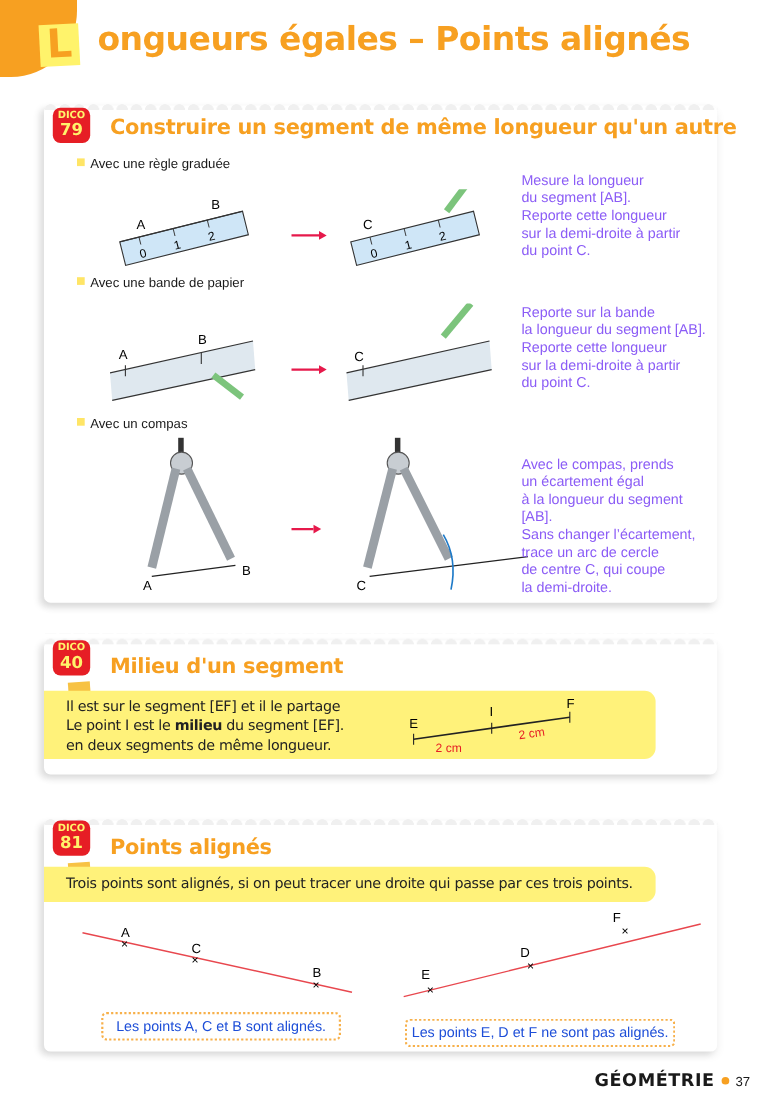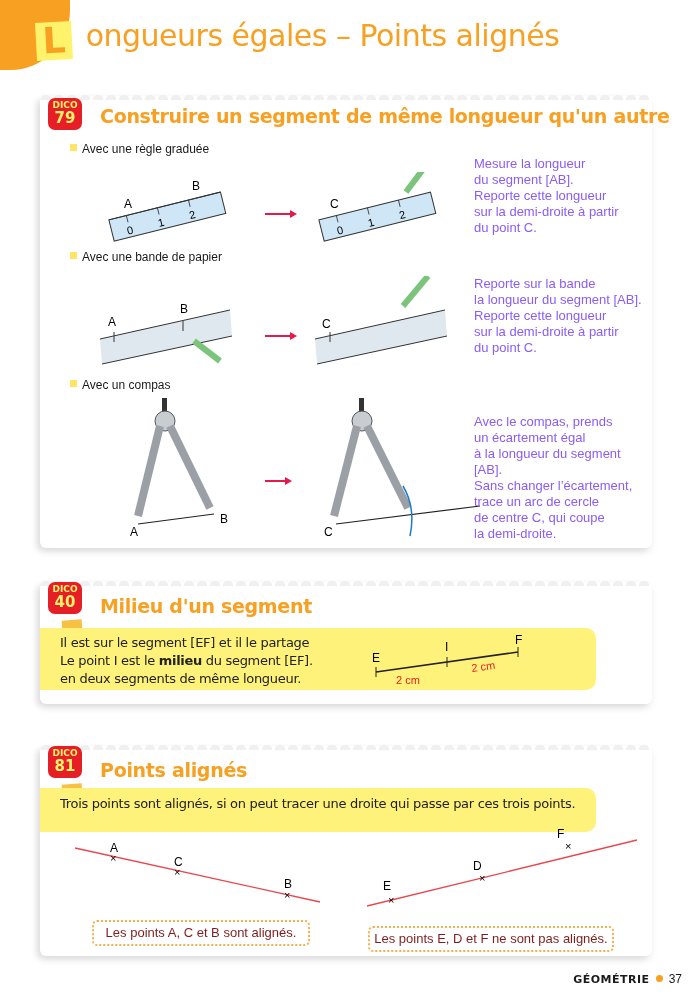--- a/index.html
+++ b/index.html
@@ -4,21 +4,21 @@
 <style>
   * { box-sizing: border-box; margin: 0; padding: 0; }
   html, body { width: 700px; height: 1005px; background: #ffffff; overflow: hidden; }
   body { position: relative; font-family: "Liberation Sans", sans-serif; color: #1a1a1a; }
 
   .corner-blob { position: absolute; left: -40px; top: -60px; width: 110px; height: 130px;
     background: #f7a021; border-radius: 0 0 60px 0; }
   .title-letter { position: absolute; left: 36px; top: 22px; width: 36px; height: 38px;
     background: #fff36b; transform: rotate(-3deg); color: #f7a021; font-weight: 700;
     font-size: 36px; line-height: 38px; text-align: center; font-family: "DejaVu Sans", sans-serif; }
-  .page-title { position: absolute; left: 70px; top: 18px; font-size: 30px; font-weight: 400;
+  .page-title { position: absolute; left: 70px; top: 18px; font-size: 30px; font-weight: 700;
     color: #f7a021; font-family: "DejaVu Sans", sans-serif; letter-spacing: -0.5px; white-space: nowrap; }
 
   .card { position: absolute; left: 40px; width: 612px; background: #fff;
     border-radius: 6px; box-shadow: -4px 3px 6px rgba(0,0,0,0.10), 0 4px 8px rgba(0,0,0,0.06); }
   .card::before { content: ""; position: absolute; left: 0; right: 0; top: -6px; height: 10px;
     background: radial-gradient(circle at 6px 10px, #f0f0f0 5px, transparent 5.5px) repeat-x;
     background-size: 13px 10px; }
 
   .dico { position: absolute; left: 8px; width: 34px; height: 32px; background: #e61e25;
     border-radius: 7px; color: #fff36b; text-align: center; font-weight: 700; font-family: "DejaVu Sans", sans-serif; }
@@ -35,24 +35,24 @@
 
   .illus { position: absolute; }
 
   .yellow-band { position: absolute; left: 0; right: 56px; background: #fff27a;
     border-radius: 0 10px 10px 0; }
   .tape { position: absolute; width: 20px; height: 11px; background: #f7c244; transform: rotate(-4deg); }
   .band-text { position: absolute; font-size: 13px; line-height: 18px; font-family: "DejaVu Sans", sans-serif; color: #222; letter-spacing: -0.3px; }
   .band-text b { font-weight: 700; }
 
   .caption-box { position: absolute; border: 2px dotted #f7b04a; border-radius: 5px;
-    font-size: 13px; line-height: 22px; text-align: center; color: #7f1d1d; }
+    font-size: 13px; line-height: 22px; text-align: center; color: #1d4ed8; }
 
   .footer { position: absolute; right: 18px; top: 972px; font-size: 12px; white-space: nowrap; }
-  .footer .sec { font-weight: 700; letter-spacing: 0.5px; font-family: "DejaVu Sans", sans-serif; font-size: 11px; margin-left: 22px; }
+  .footer .sec { font-weight: 700; letter-spacing: 0.5px; font-family: "DejaVu Sans", sans-serif; font-size: 16px; margin-left: 22px; }
   .footer .dot { display: inline-block; width: 7px; height: 7px; border-radius: 50%; background: #f7a021; margin: 0 6px; vertical-align: 1px; }
 </style>
 </head>
 <body>
 
 <div class="corner-blob"></div>
 <div class="title-letter">L</div>
 <div class="page-title"><span style="visibility:hidden">L</span><span>ongueurs égales – Points alignés</span></div>
 
 <div class="card" style="top:96px;height:452px;">
@@ -180,21 +180,21 @@
   </div>
 </div>
 
 <div class="card" style="top:746px;height:210px;">
   <div class="dico" style="top:0px;">
     <span class="t">DICO</span>
     <span class="n">81</span>
   </div>
   <div class="section-title" style="top:13px;">Points alignés</div>
   <div class="tape" style="left:22px;top:38px;"></div>
-  <div class="yellow-band" style="top:42px;height:44px;">
+  <div class="yellow-band" style="top:42px;height:32px;">
     <div class="band-text" style="left:20px;top:7px;">Trois points sont alignés, si on peut tracer une droite qui passe par ces trois points.</div>
   </div>
   <svg class="illus" style="left:30px;top:90px;" width="260" height="80" viewBox="0 0 260 80">
     <line x1="5" y1="12" x2="250" y2="66" stroke="#e8474e" stroke-width="1.3"></line>
     <text x="40" y="16" font-size="12" font-family="Liberation Sans, sans-serif">A</text>
     <text x="104" y="30" font-size="12" font-family="Liberation Sans, sans-serif">C</text>
     <text x="214" y="52" font-size="12" font-family="Liberation Sans, sans-serif">B</text>
     <text x="40" y="26" font-size="11">×</text>
     <text x="104" y="40" font-size="11">×</text>
     <text x="214" y="63" font-size="11">×</text>

